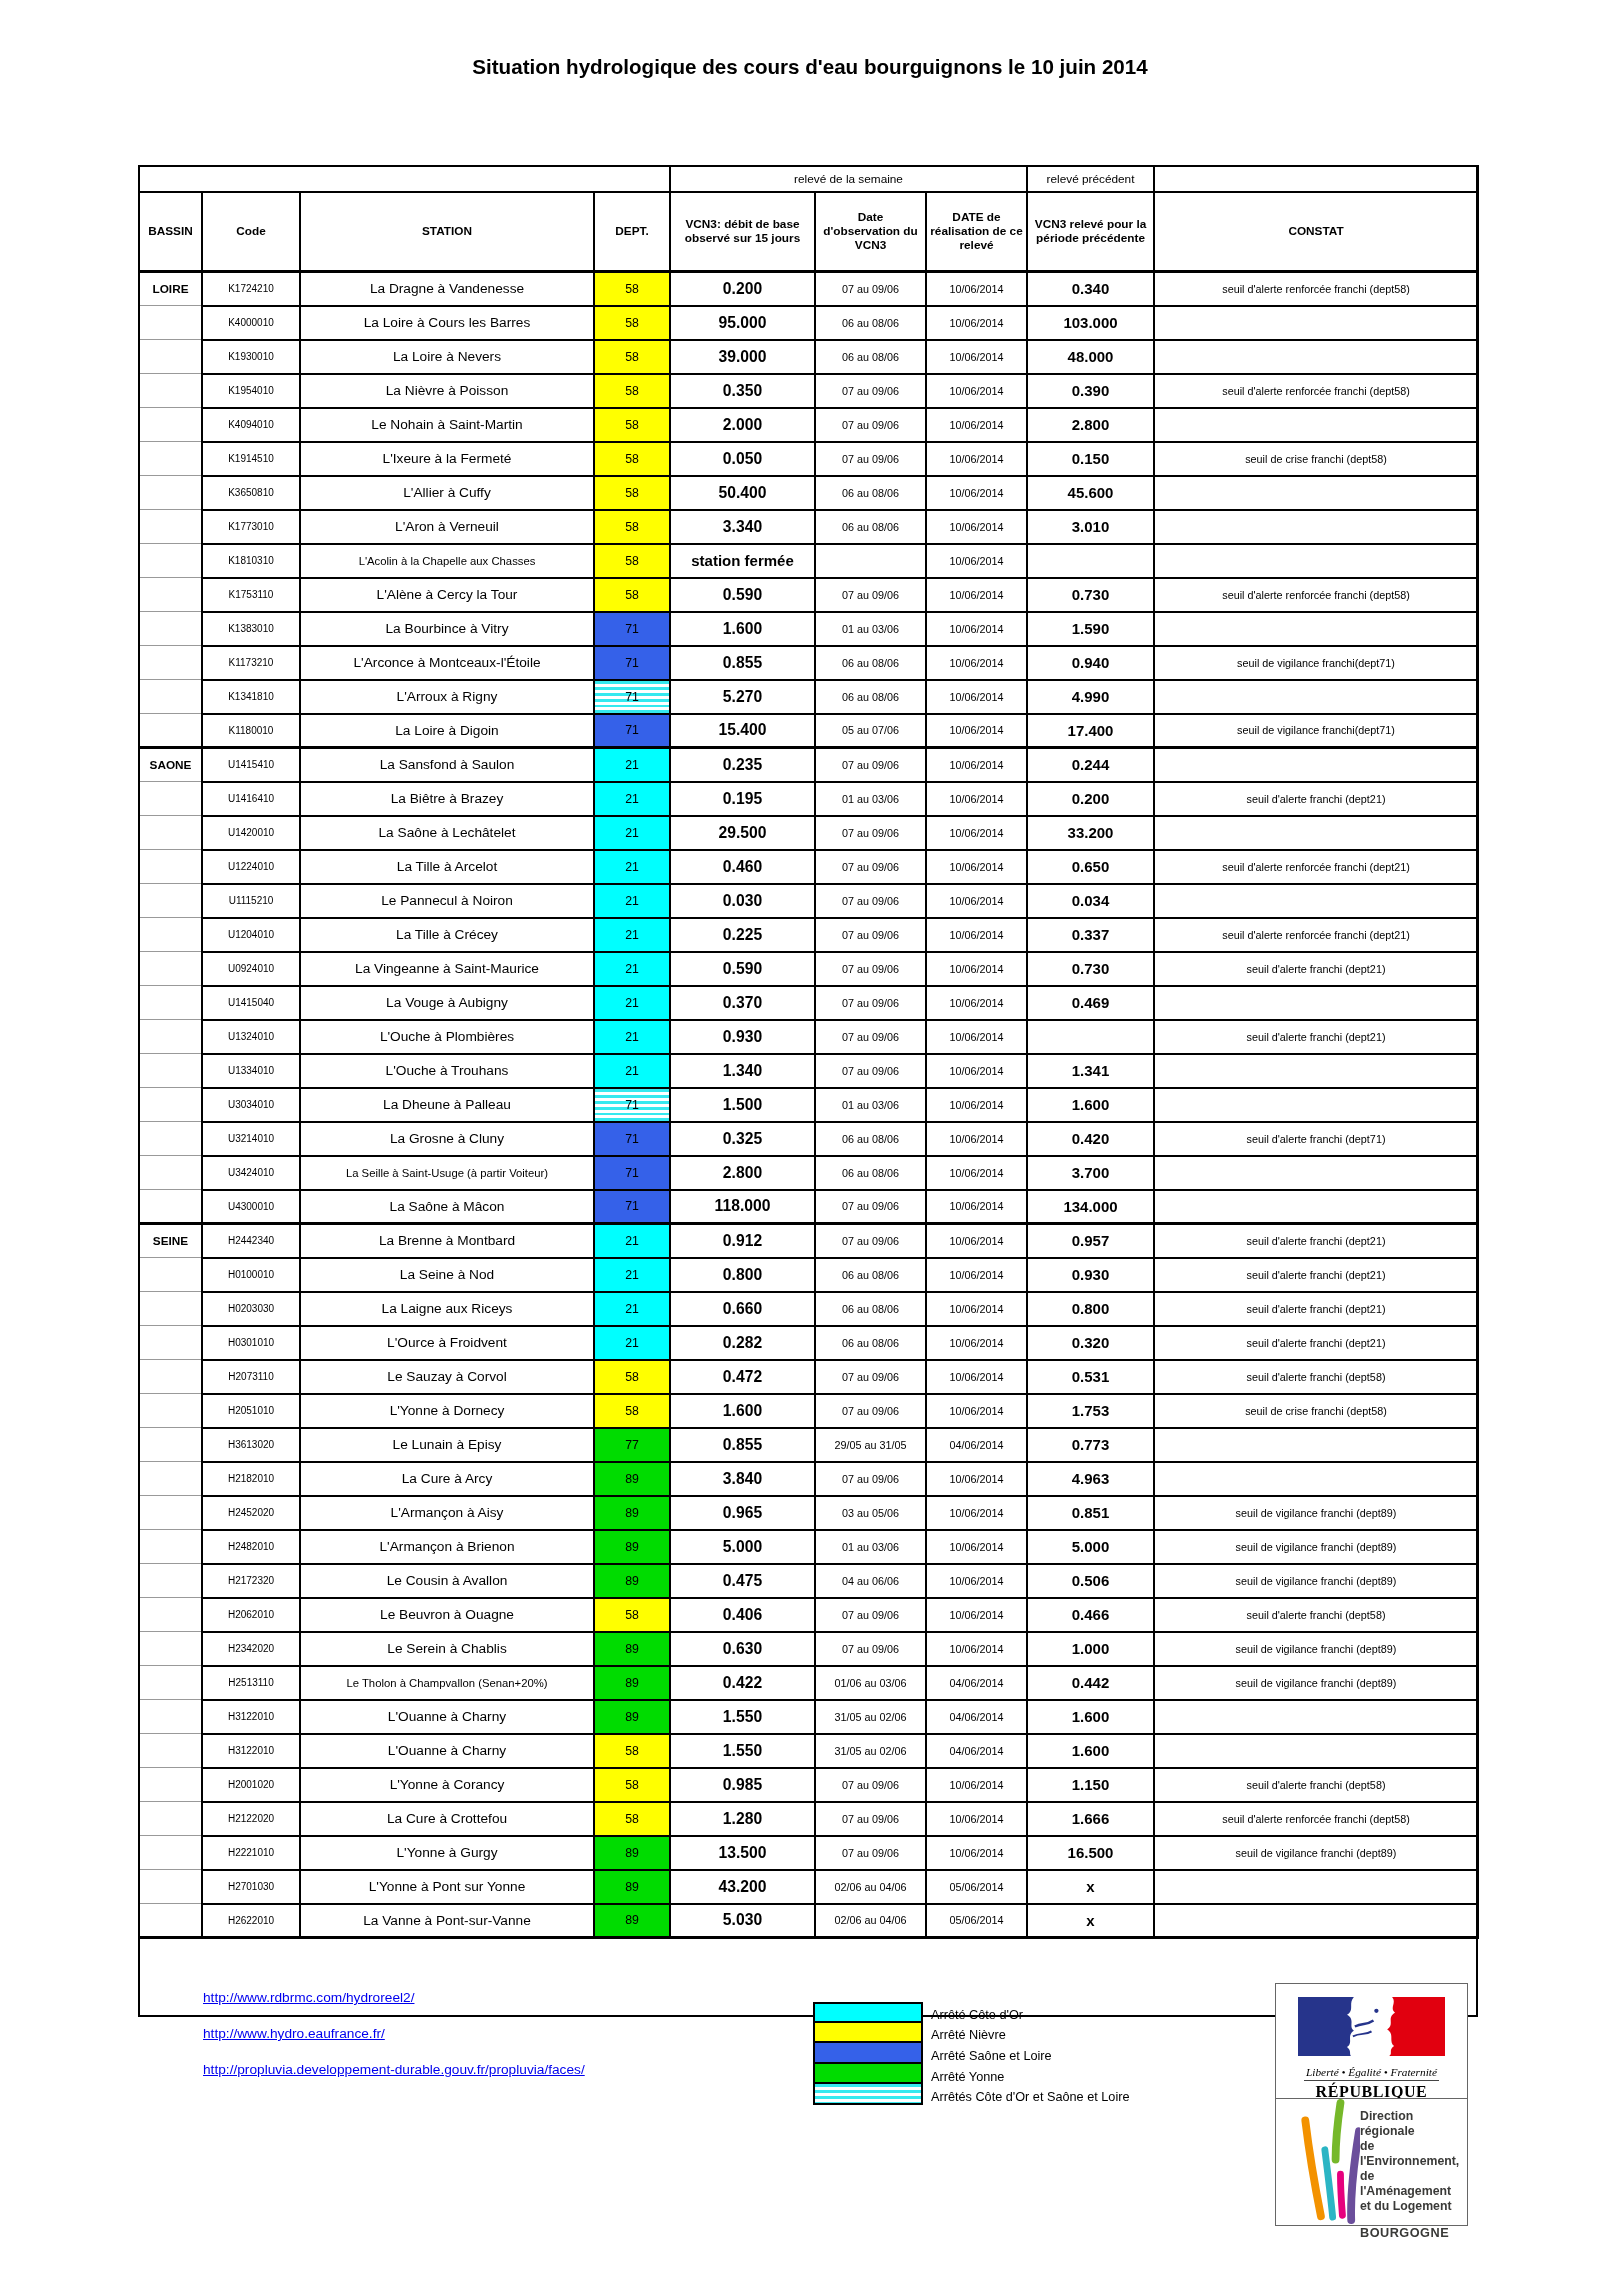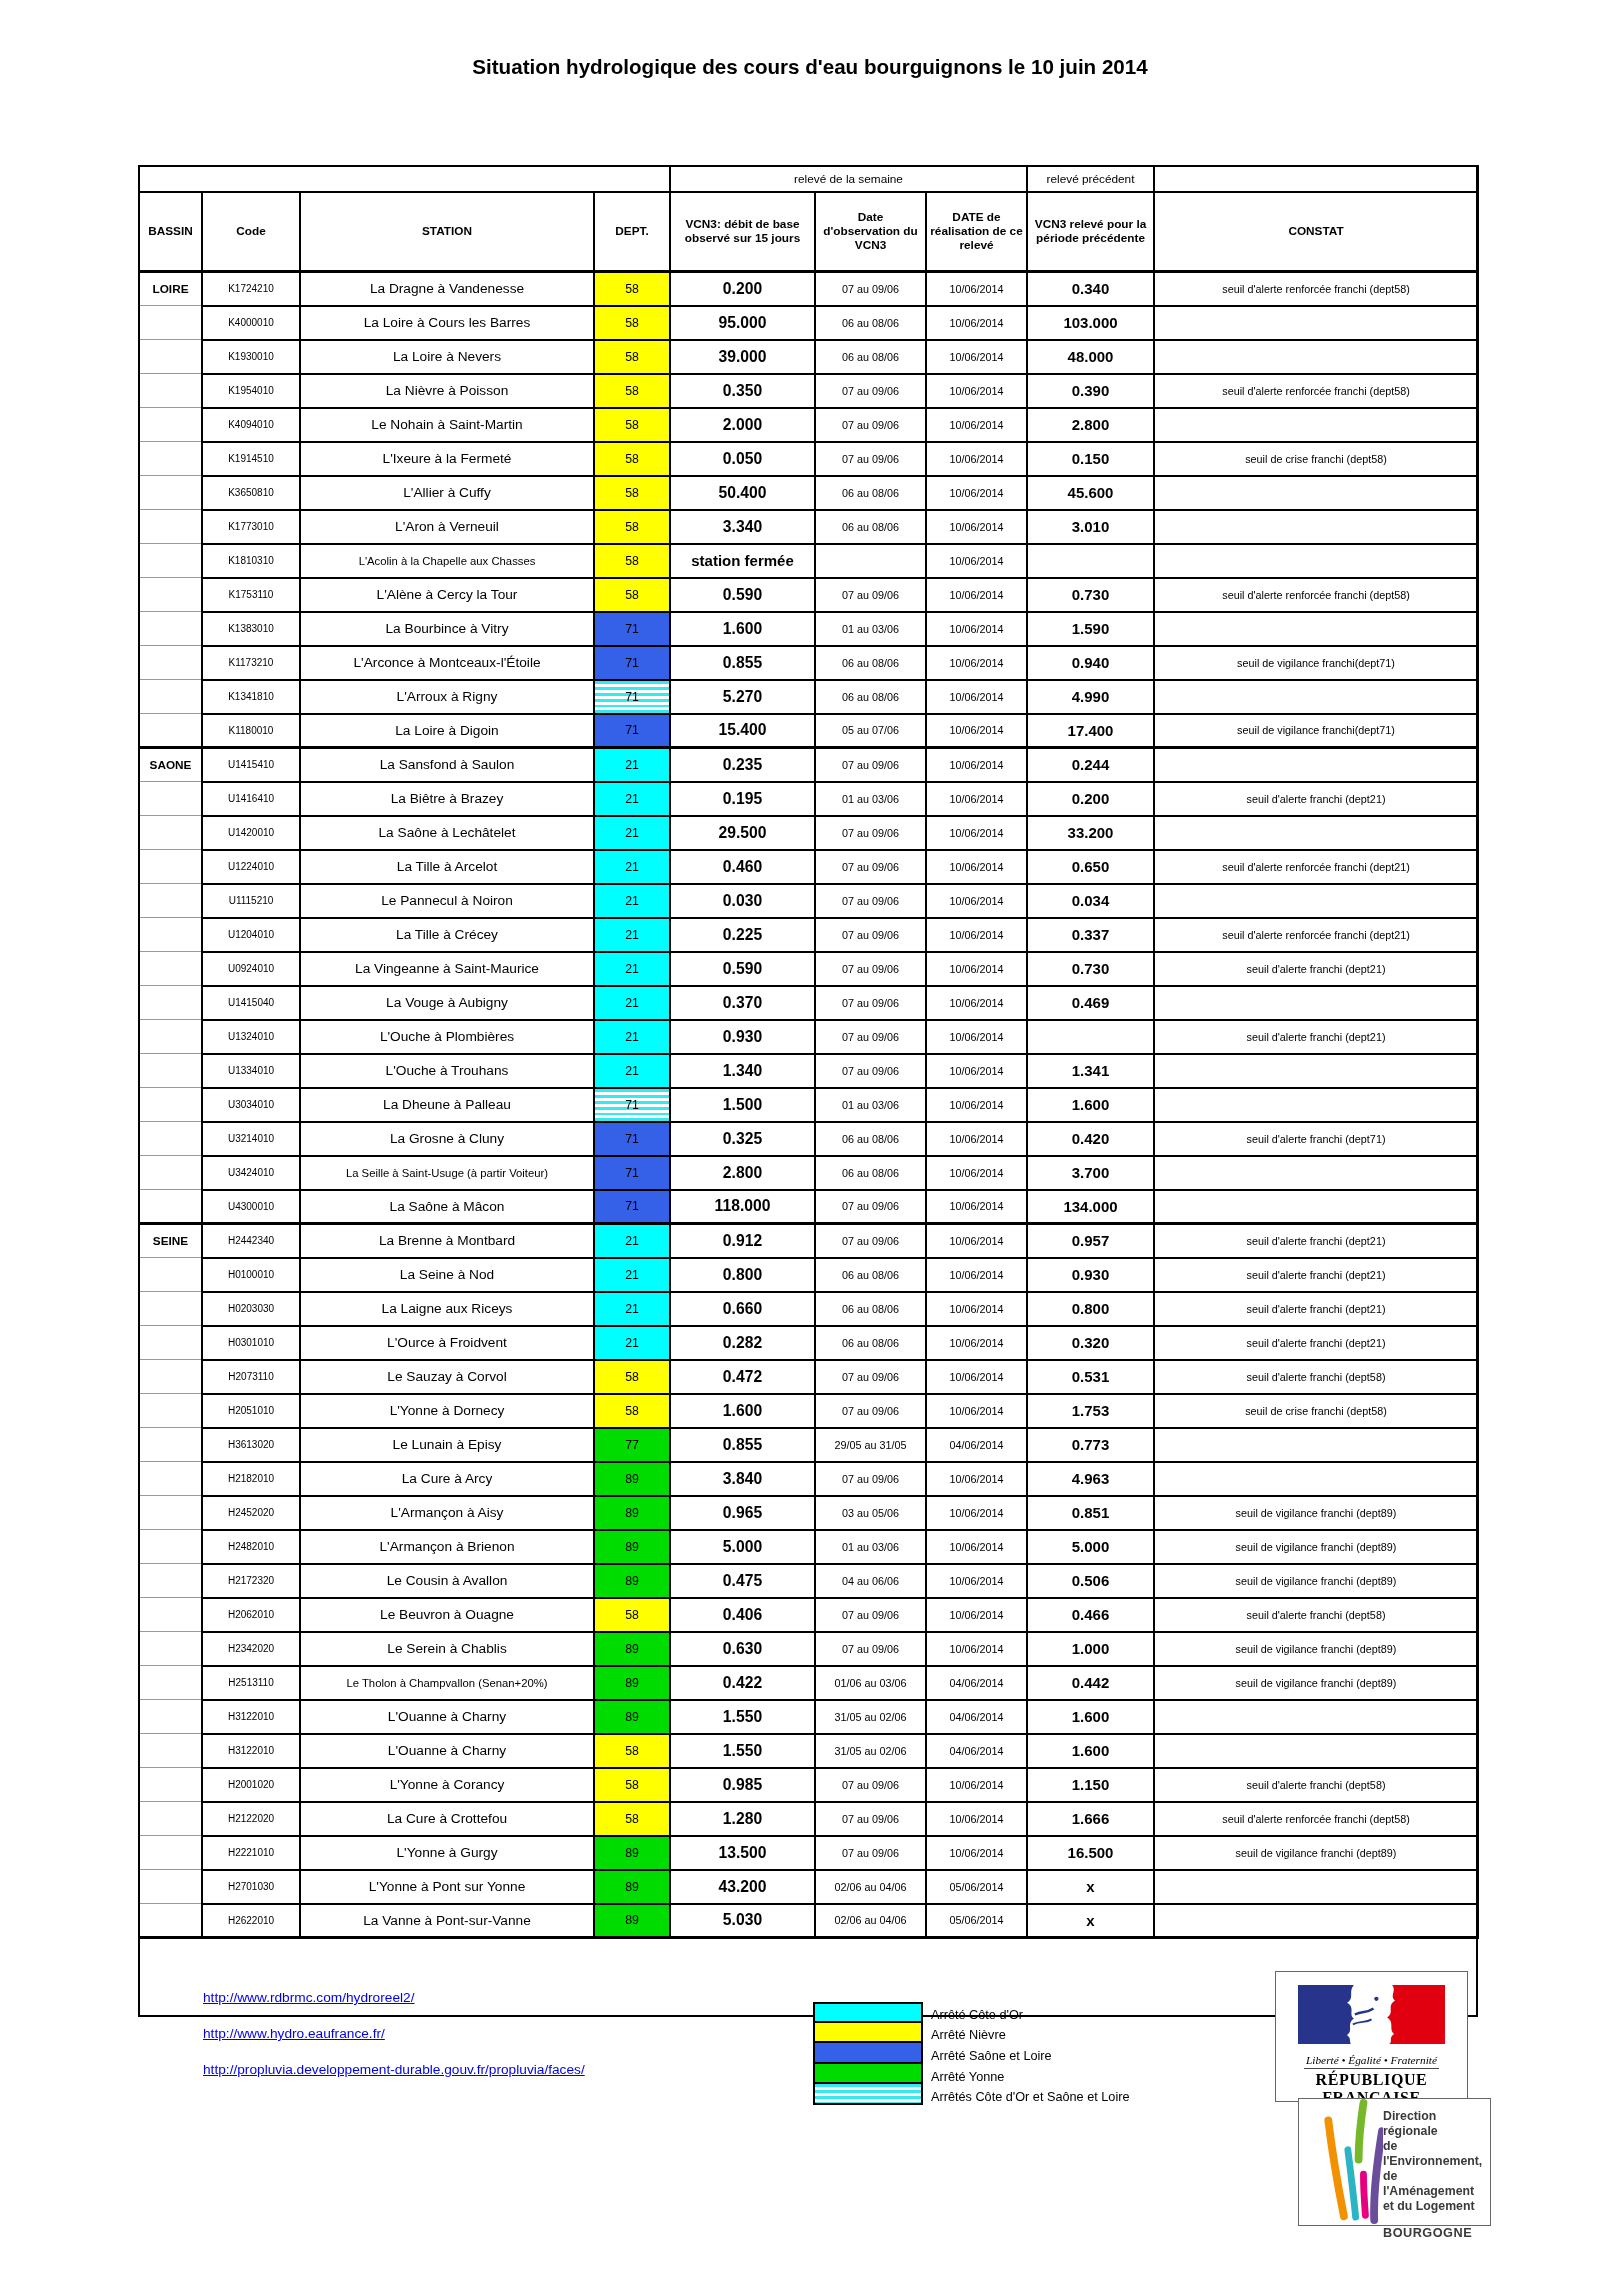--- a/index.html
+++ b/index.html
@@ -31,24 +31,24 @@
   .fill-green{background:var(--c-green);}
   .fill-striped{background:repeating-linear-gradient(to bottom,var(--c-stripe) 0 2.9px,#ffffff 2.9px 5.9px);}
   .footer{position:absolute;left:0;right:0;top:1786px;bottom:0;}
   .links{position:absolute;left:63px;top:27.4px;}
   .links a{display:block;font-size:13.7px;line-height:36px;color:#0000ee;text-decoration:underline;}
   .legend{position:absolute;left:673px;top:49px;}
   .legend-row{display:flex;align-items:flex-end;height:20.6px;}
   .legend-swatch{width:110px;height:20.6px;border:2px solid #000;box-sizing:border-box;flex:none;align-self:stretch;}
   .legend-row + .legend-row .legend-swatch{border-top:none;}
   .legend-label{font-size:12.7px;padding-left:8px;line-height:13.7px;}
-  .logo-rf{position:absolute;left:1135px;top:18px;width:193px;height:131px;border:1px solid #666;box-sizing:border-box;text-align:center;padding-top:12.7px;background:#fff;}
+  .logo-rf{position:absolute;left:1135px;top:30px;width:193px;height:131px;border:1px solid #666;box-sizing:border-box;text-align:center;padding-top:12.7px;background:#fff;}
   .rf-motto{font-family:"Liberation Serif",serif;font-style:italic;font-size:11.3px;display:inline-block;border-bottom:1px solid #444;padding:5.9px 2px 2px 2px;}
   .rf-name{font-family:"Liberation Serif",serif;font-weight:bold;font-size:16px;letter-spacing:0.6px;margin-top:2.9px;}
-  .logo-dreal{position:absolute;left:1135px;top:145px;width:193px;height:128px;border:1px solid #666;box-sizing:border-box;display:flex;background:#fff;margin-left:23px;}
+  .logo-dreal{position:absolute;left:1135px;top:145px;width:193px;height:128px;border:1px solid #666;box-sizing:border-box;display:flex;background:#fff;}
   .dreal-art{width:84px;flex:none;}
   .dreal-textcol{padding-top:9.8px;}
   .dreal-text{font-size:12.3px;line-height:15px;color:#3a3a38;white-space:pre-line;font-weight:bold;}
   .dreal-region{margin-top:11.8px;font-weight:bold;font-size:12.7px;letter-spacing:0.5px;color:#3a3a38;}
 </style>
 </head>
 <body>
 
 <div class="title">Situation hydrologique des cours d'eau bourguignons le 10 juin 2014</div>
 

